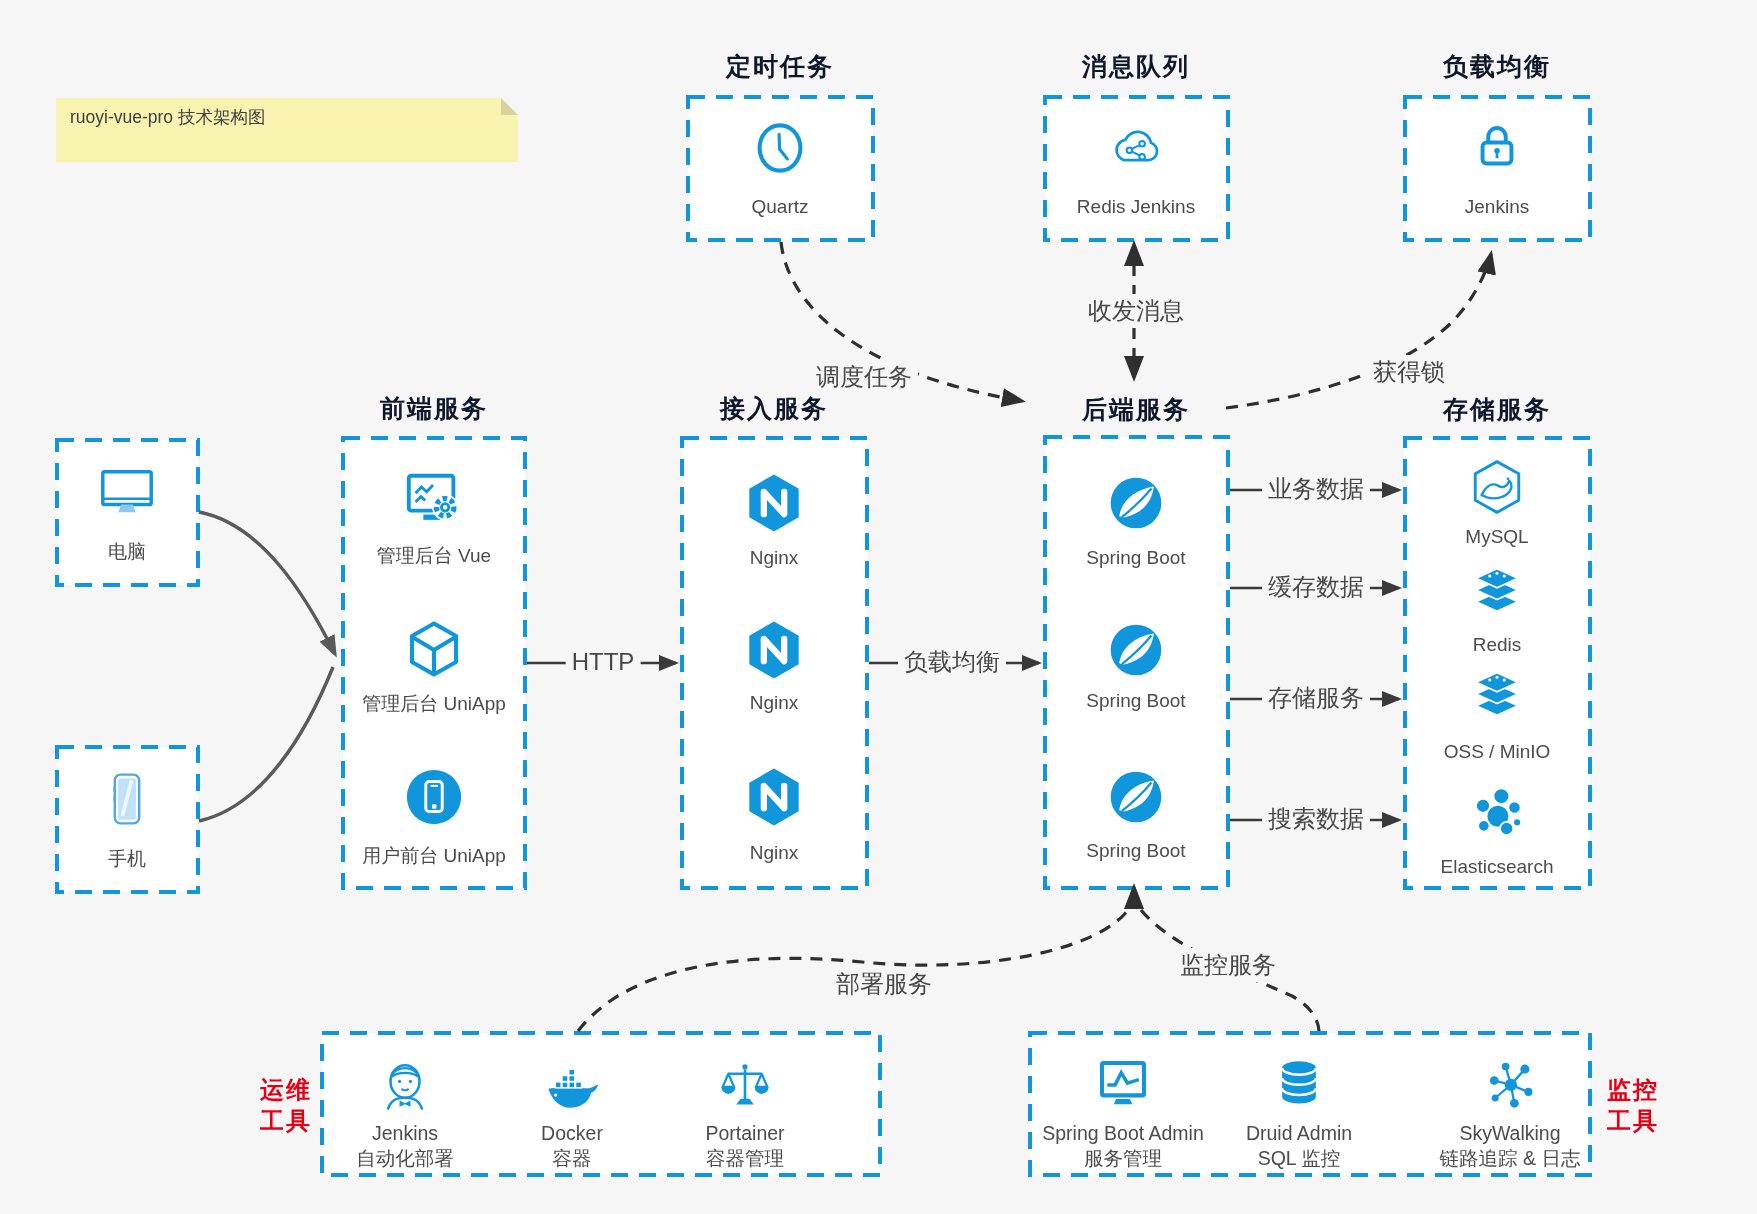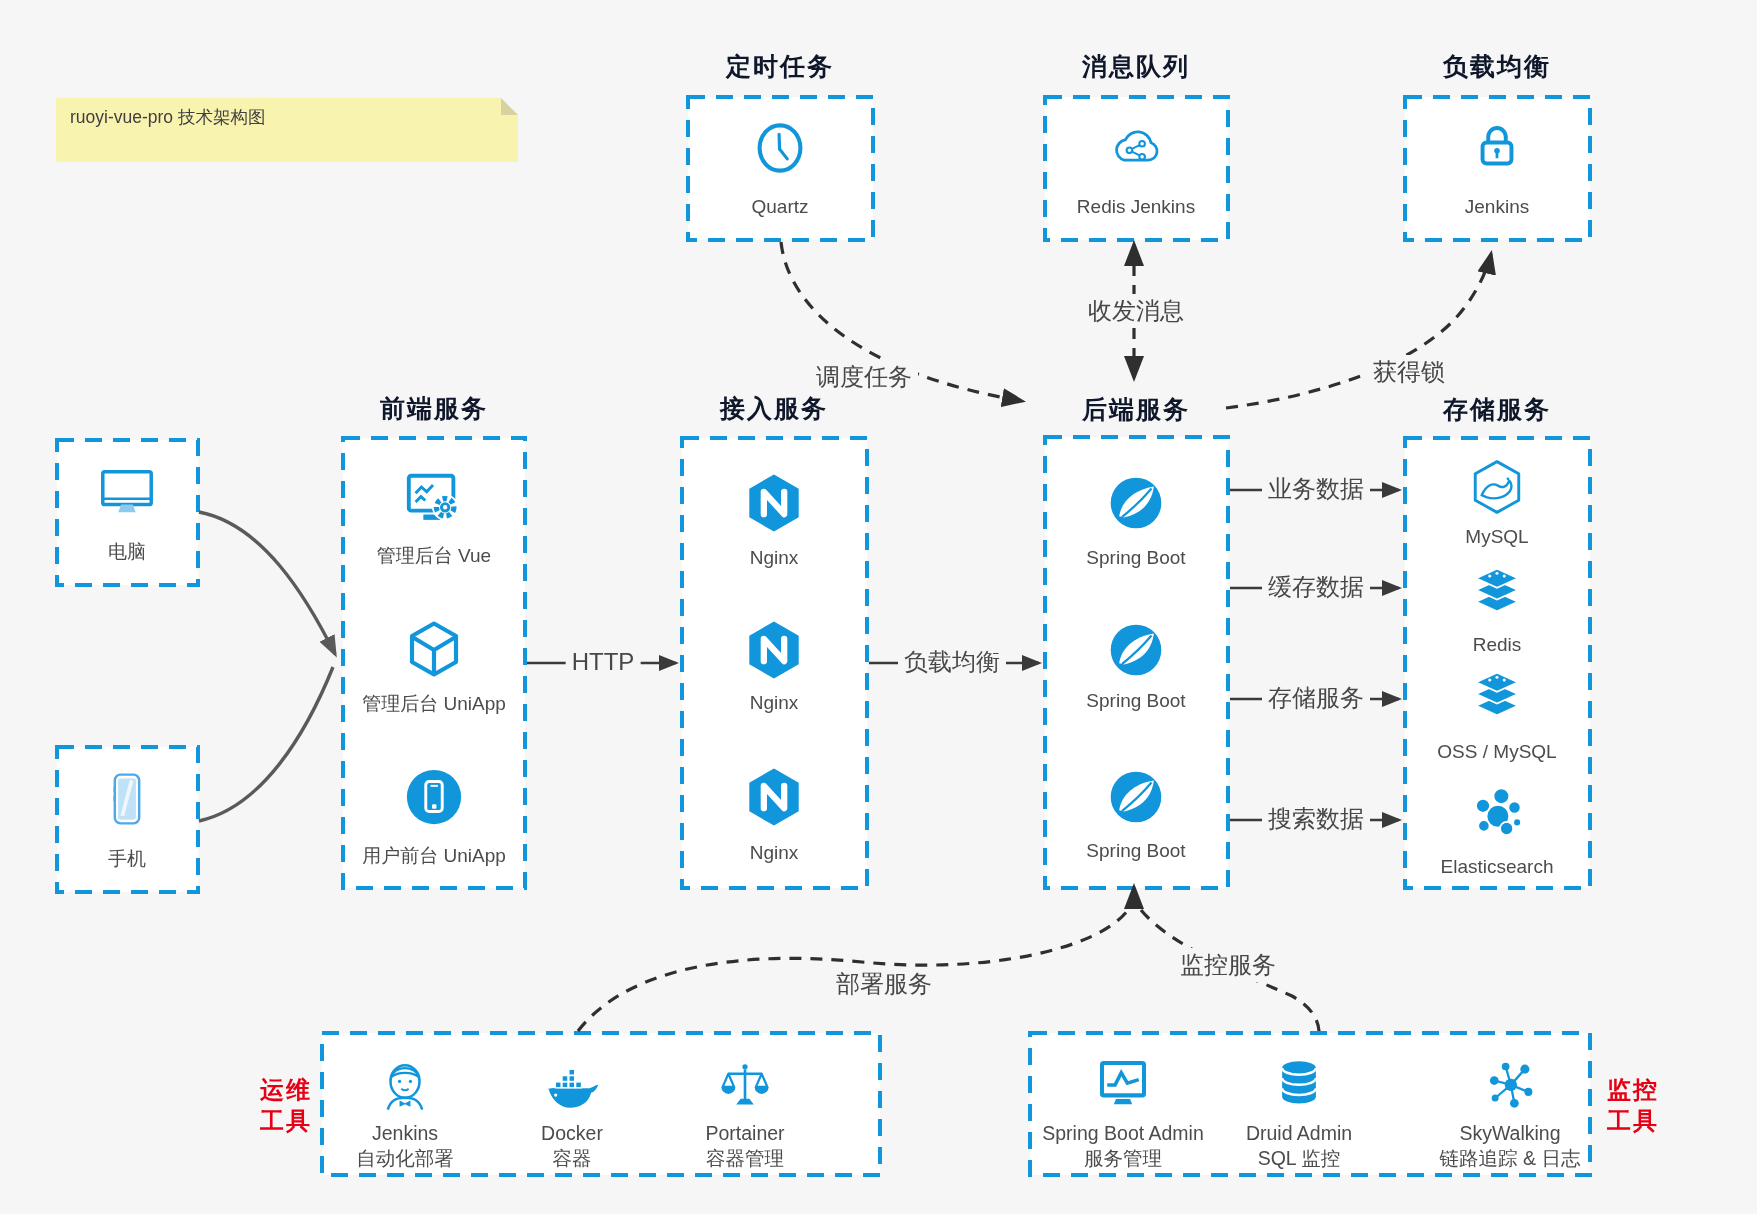--- a/index.html
+++ b/index.html
@@ -314,21 +314,21 @@
         <use href="#i-mysql"></use>
       </svg></span>
   <div class="item-label" style="left:1497px;top:537px">MySQL</div>
   <span class="icon" style="left:1497px;top:595px"><svg width="58" height="58">
         <use href="#i-stack"></use>
       </svg></span>
   <div class="item-label" style="left:1497px;top:645px">Redis</div>
   <span class="icon" style="left:1497px;top:699px"><svg width="58" height="58">
         <use href="#i-stack"></use>
       </svg></span>
-  <div class="item-label" style="left:1497px;top:752px">OSS / MySQL</div>
+  <div class="item-label" style="left:1497px;top:752px">OSS / MinIO</div>
   <span class="icon" style="left:1497px;top:811px"><svg width="56" height="56">
         <use href="#i-es"></use>
       </svg></span>
   <div class="item-label" style="left:1497px;top:867px">Elasticsearch</div>
 
   <span class="icon" style="left:405px;top:1086px"><svg width="58" height="58">
         <use href="#i-jenkins"></use>
       </svg></span>
   <div class="item-label2" style="left:405px;top:1146px">
     <div>Jenkins</div>

